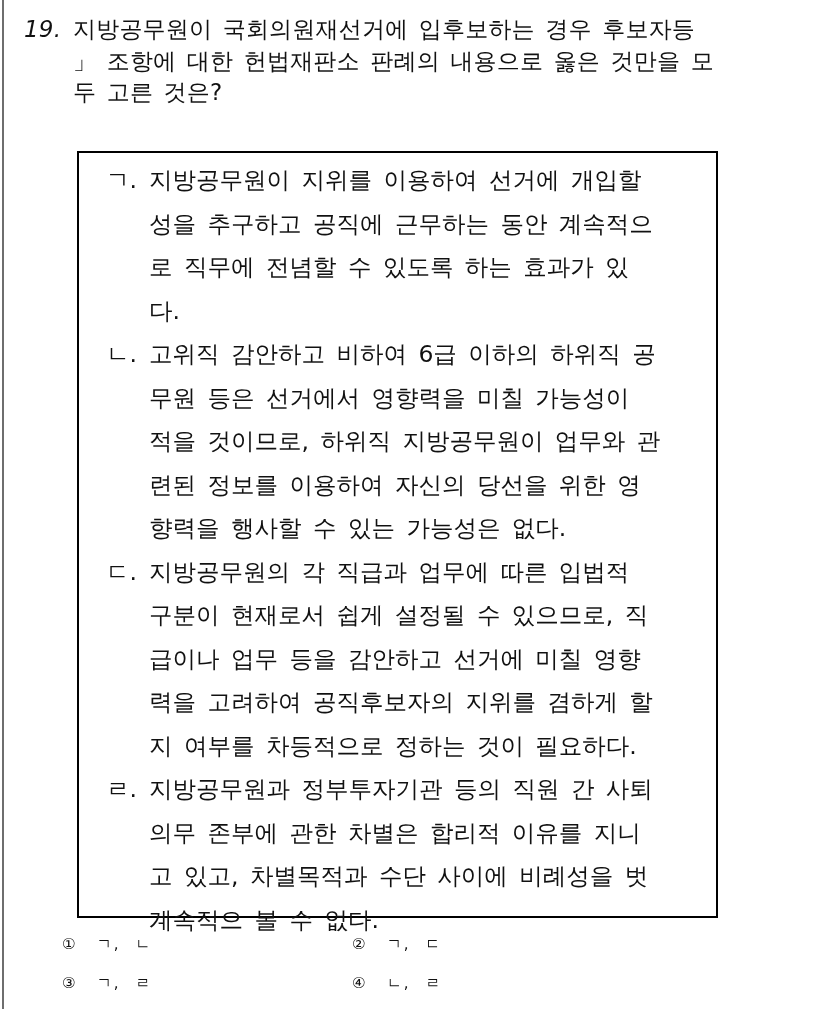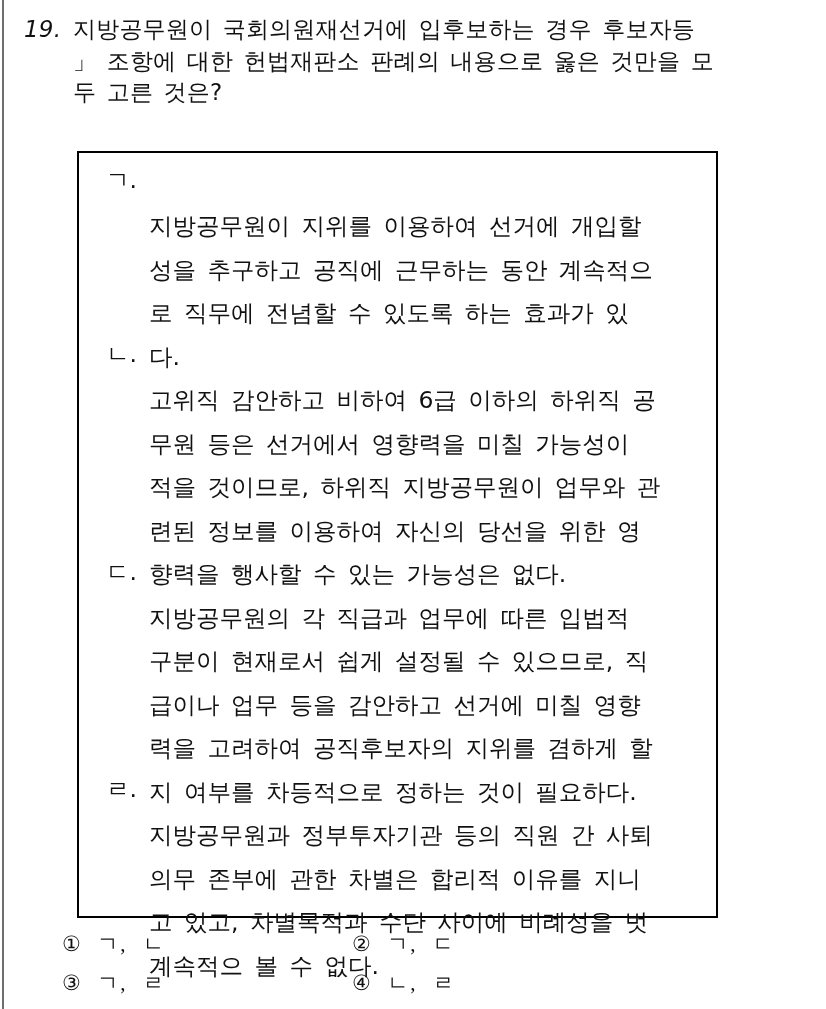--- a/index.html
+++ b/index.html
@@ -10,23 +10,23 @@
   .q-line { position: relative; height: 31.5px; font-size: 23px; line-height: 31.5px;
             white-space: nowrap; letter-spacing: 0.2px; }
   .q-num { position: absolute; left: 0; top: 0; font-style: italic; }
   .q-text { position: absolute; left: 49px; top: 0; word-spacing: 3px; }
   .box { position: absolute; left: 77px; top: 151px; width: 637px; height: 763px;
          border: 2.5px solid #000; box-sizing: content-box; }
   .items { position: absolute; left: 0; top: 6px; width: 100%; }
   .item-line { position: relative; height: 43.5px; font-size: 23.5px; line-height: 43.5px;
                white-space: nowrap; font-family: "DejaVu Sans", sans-serif; }
   .item-mark { position: absolute; left: 27px; top: 0; }
-  .item-text { position: absolute; left: 70px; top: 0; word-spacing: 4px; margin-top: 46px; }
+  .item-text { position: absolute; left: 70px; top: 0; word-spacing: 4px; }
   .choices { position: absolute; left: 62px; top: 928px; width: 520px; }
-  .choice { position: absolute; font-size: 21px; line-height: 32px; white-space: nowrap; font-family: Liberation Serif, serif; }
+  .choice { position: absolute; font-size: 15px; line-height: 32px; white-space: nowrap; }
   .choice .num { display: inline-block; width: 30px; }
   .choice .ans { word-spacing: 8px; letter-spacing: 2px; }
 </style>
 </head>
 <body>
 
 <div class="left-rule"></div>
 
 <div class="question">
   <div class="q-line">

